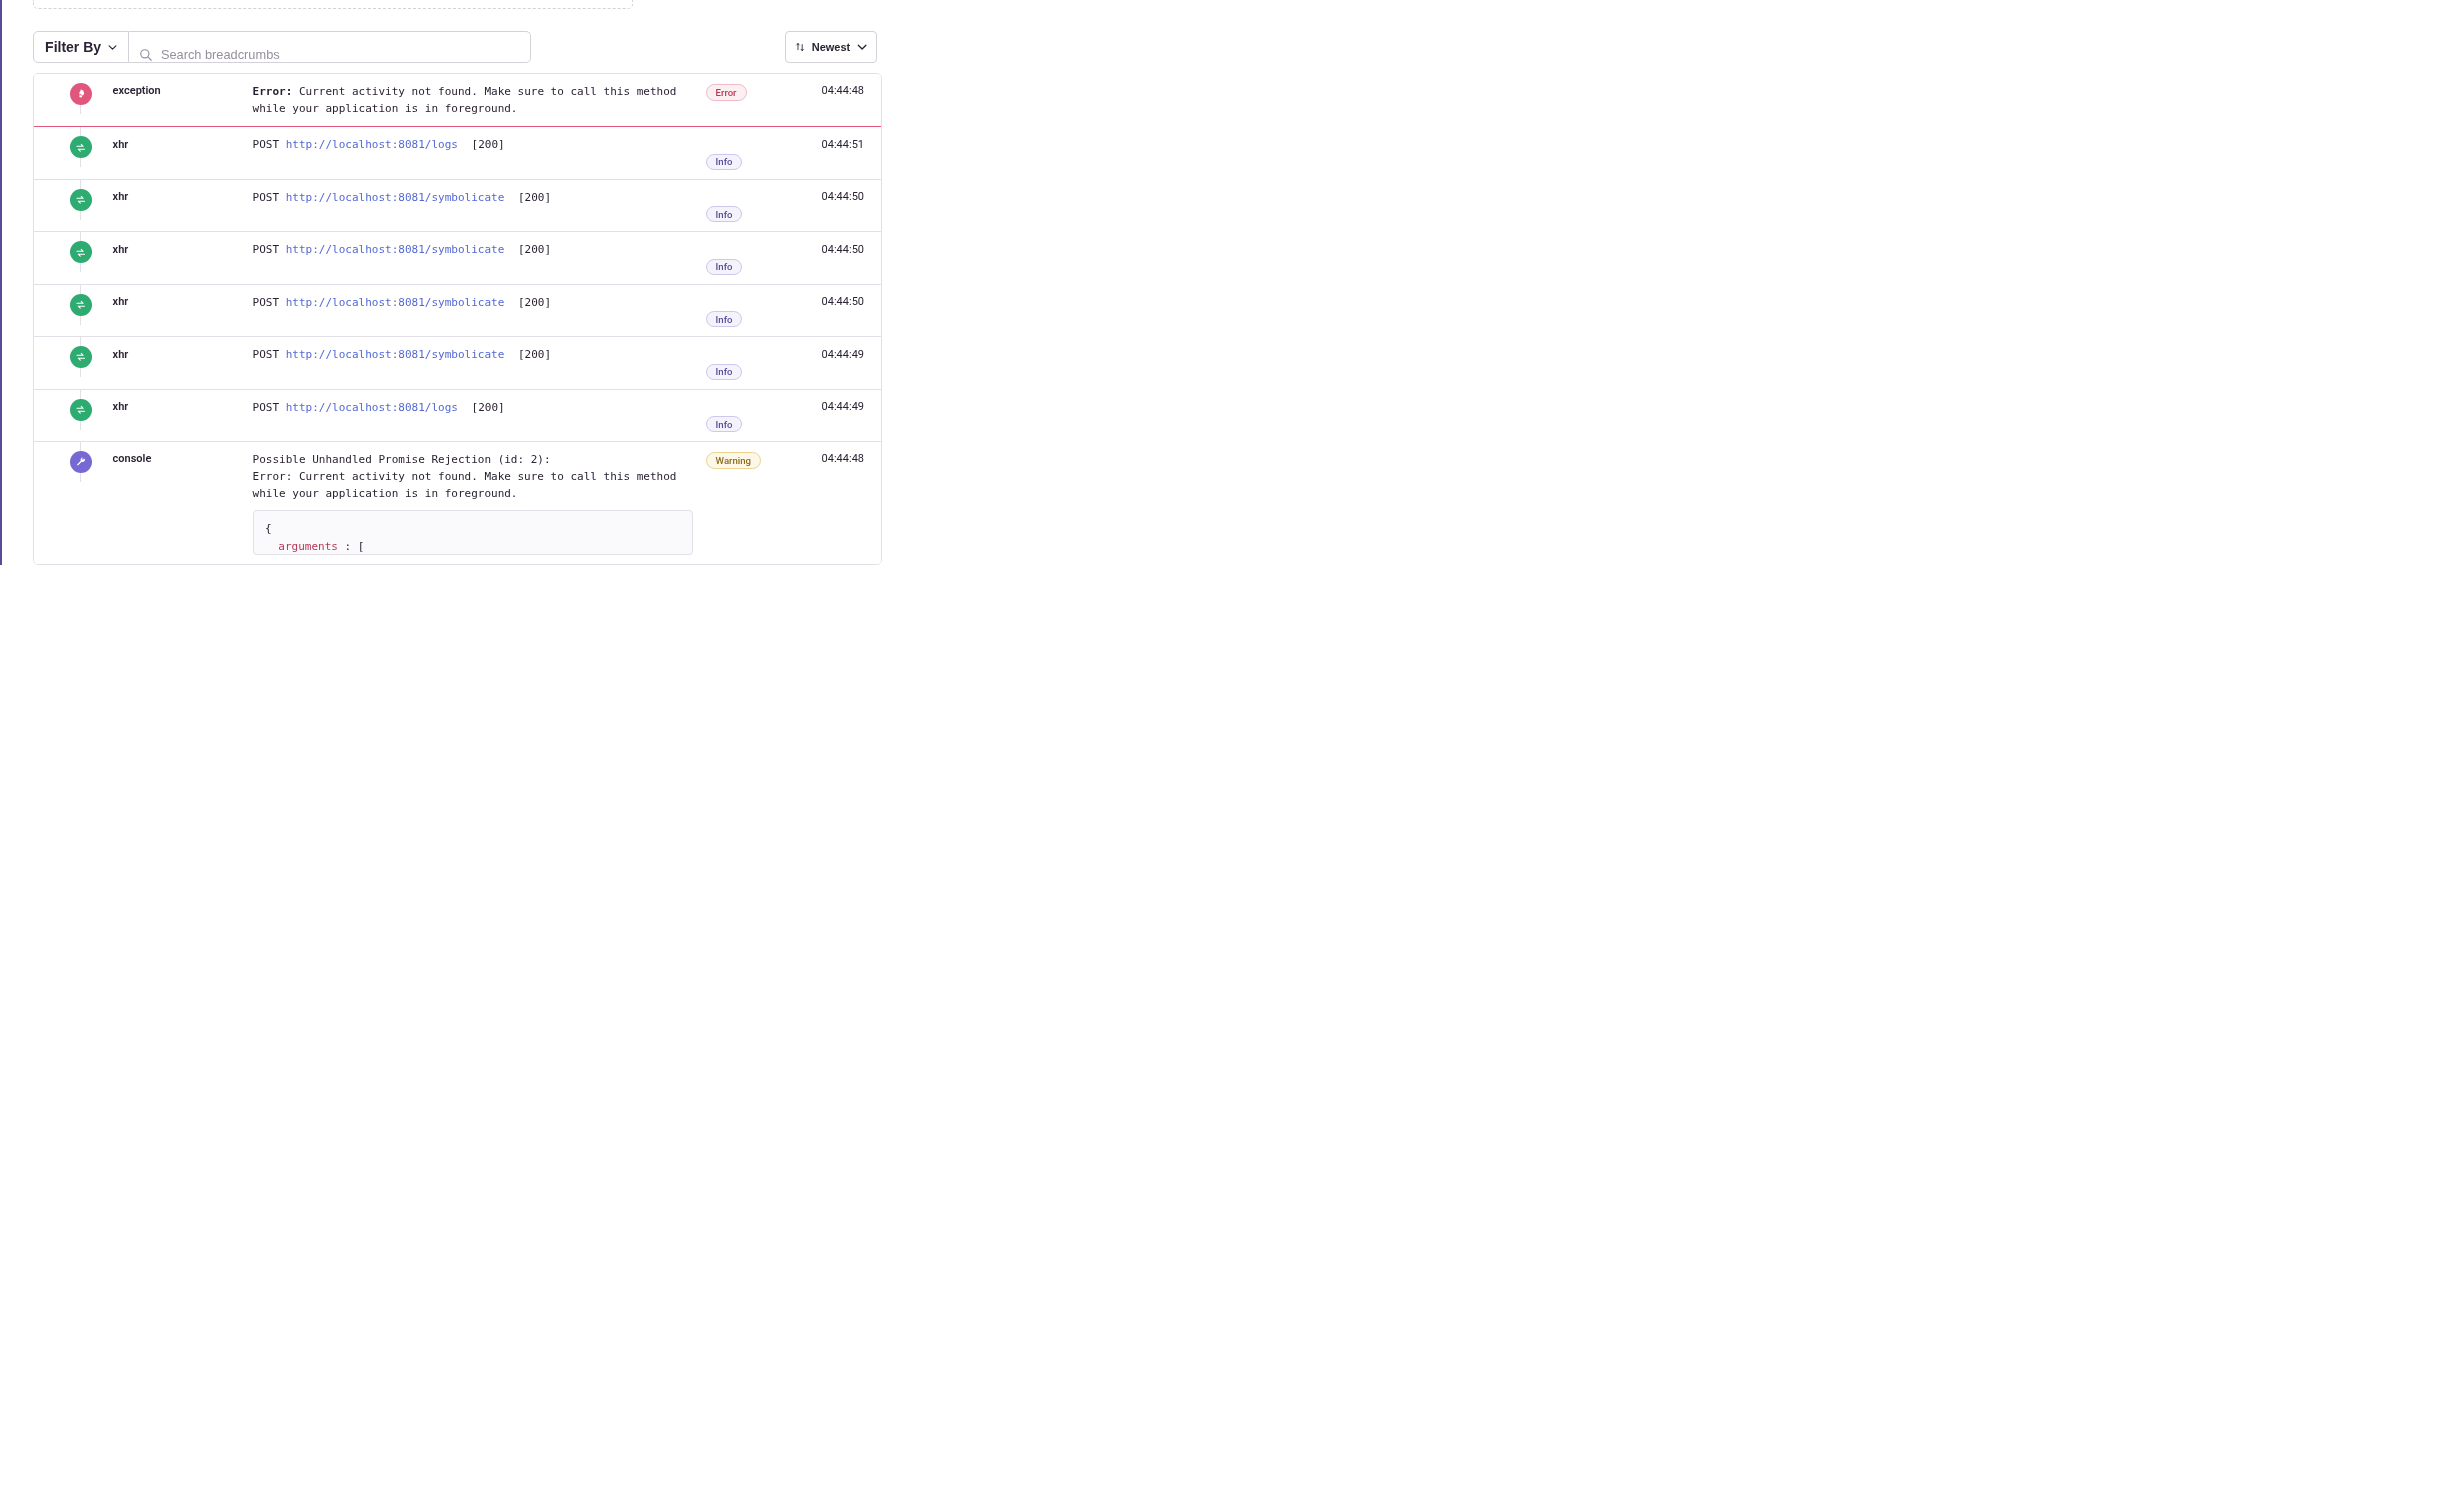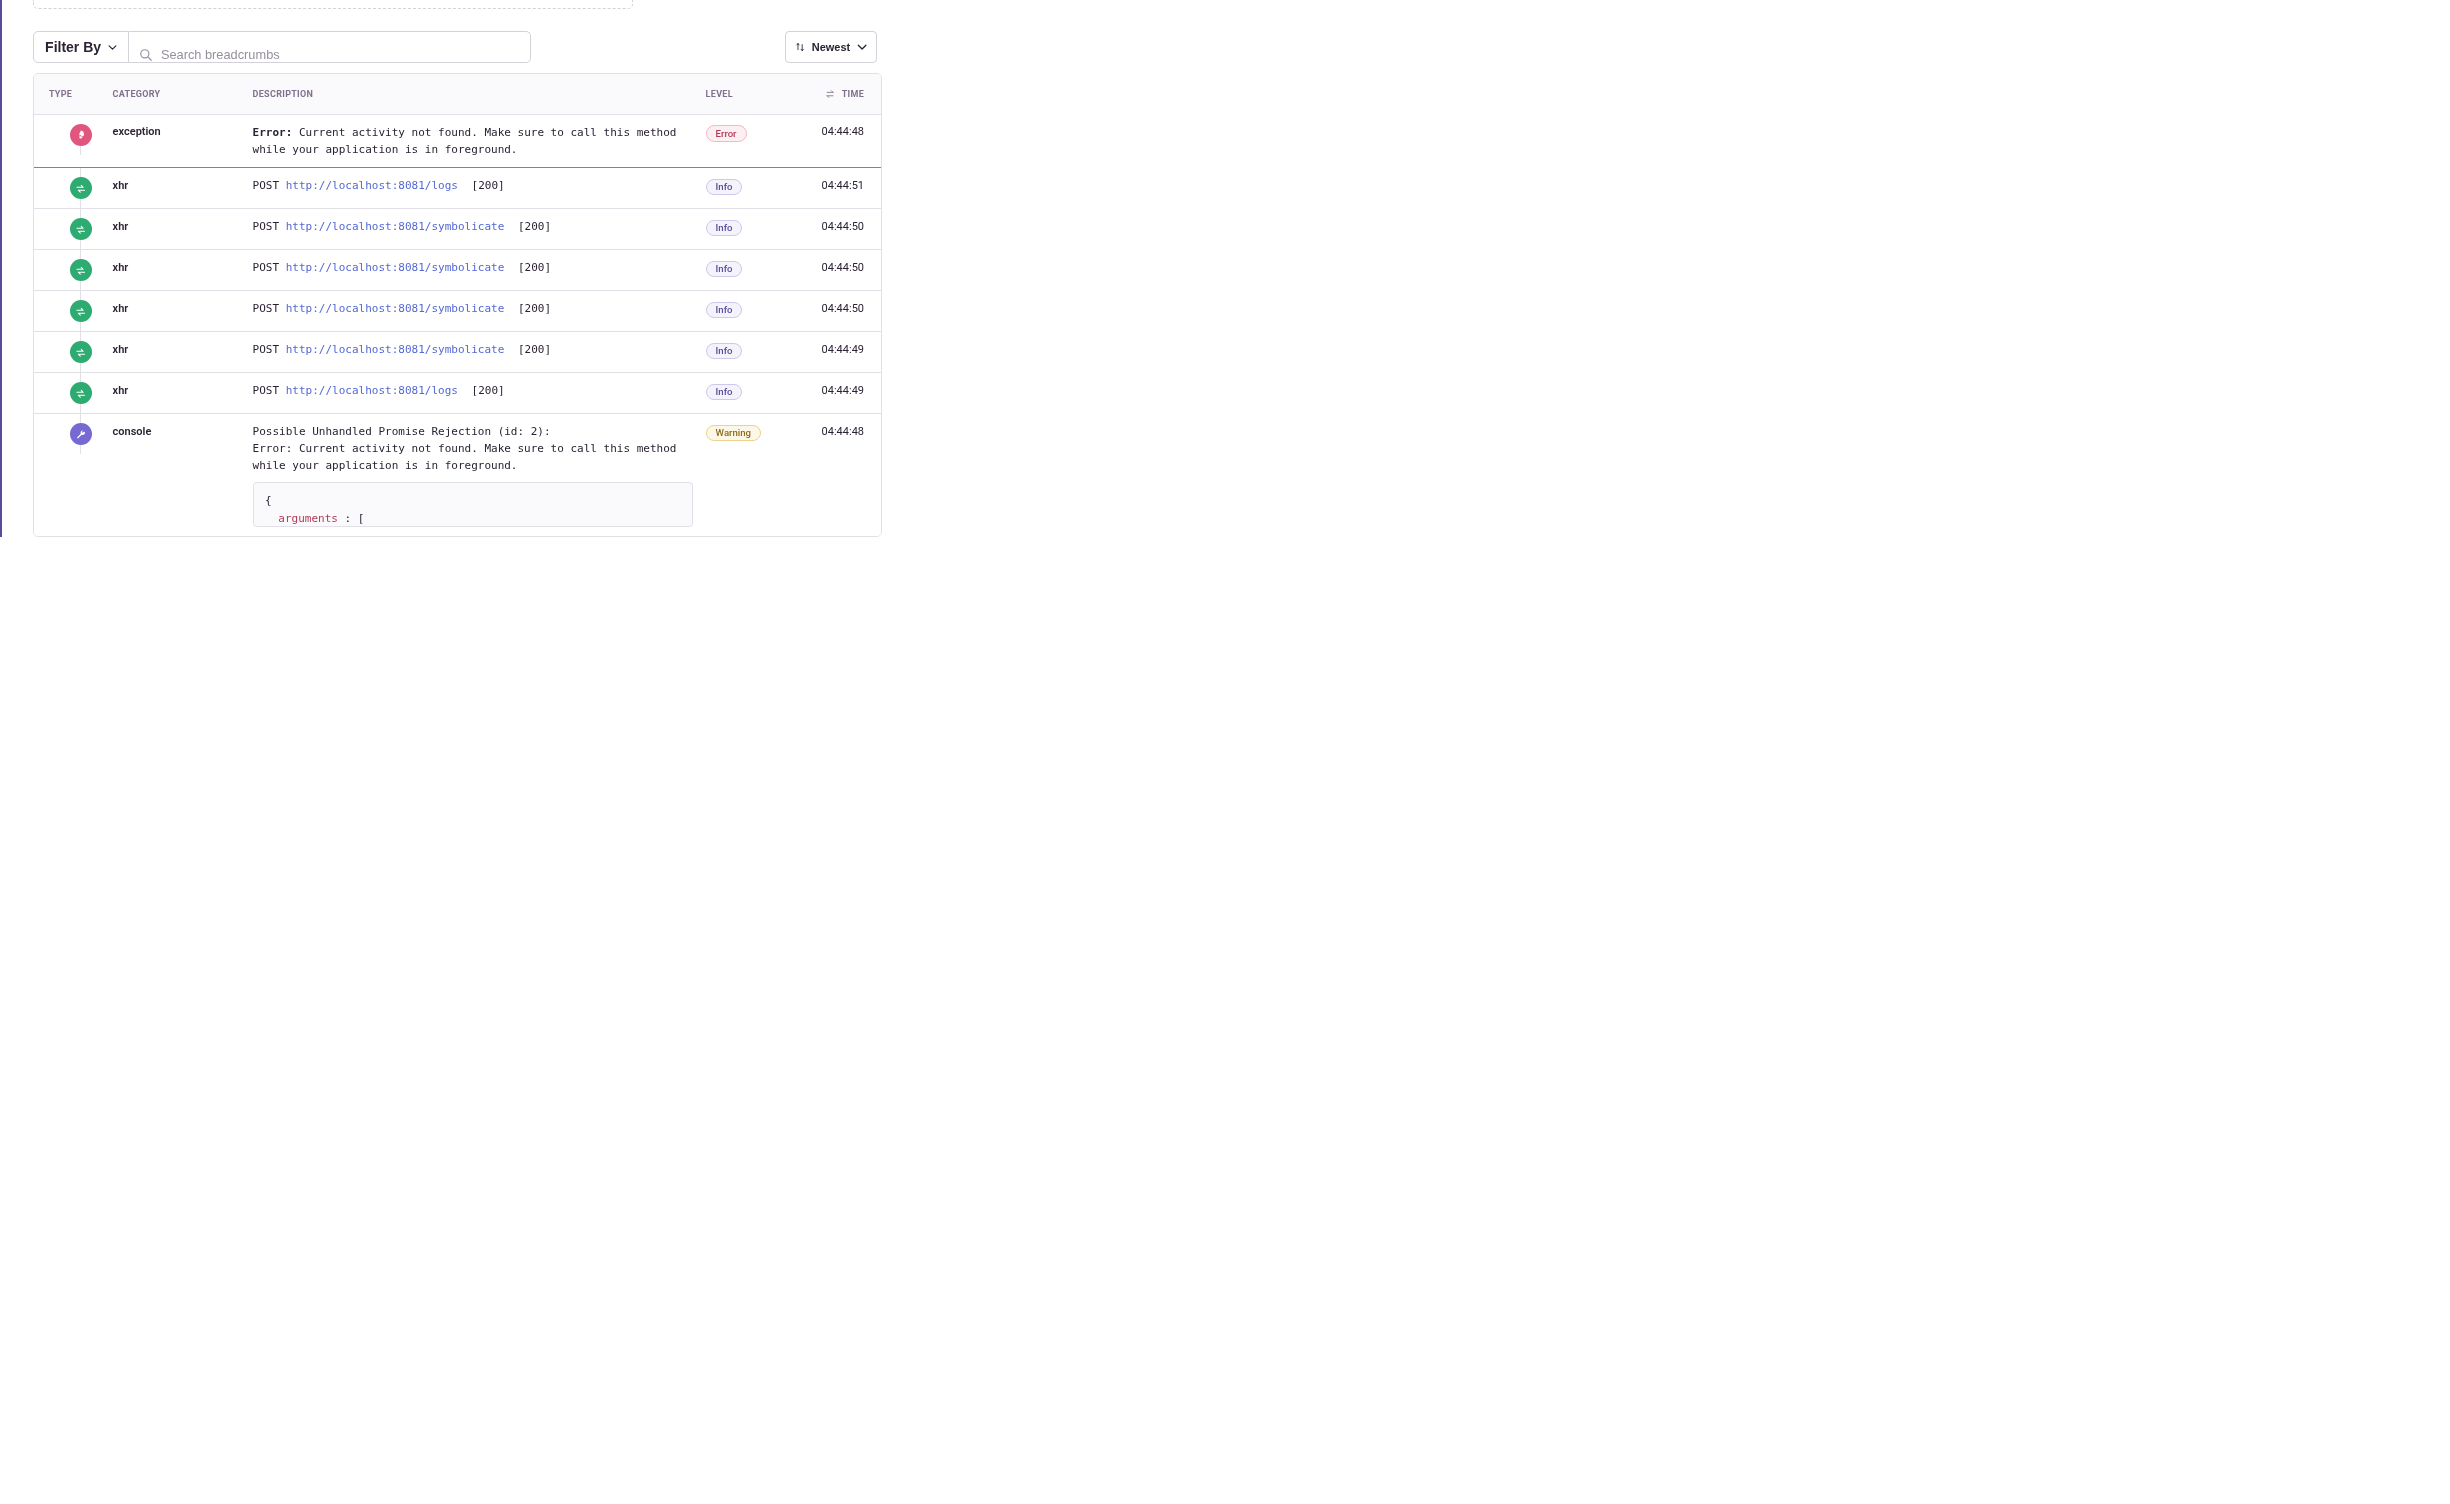--- a/index.html
+++ b/index.html
@@ -160,21 +160,21 @@
   .time-cell  { width: 77px; text-align: right; padding-right: 16.6px; color:#2b2233; font-size:11px; padding-top:1.3px;}
   .pill {
     display: inline-block;
     padding: 1.9px 9px 1.3px 9px;
     border-radius: 637px;
     font-size: 9.6px;
     font-weight: 500;
     border: 0.6px solid transparent;
   }
   .pill.error   { color:#b63959; background:#fceff2; border-color:#f1b8c6; }
-  .pill.info    { color:#5a4a9a; background:#f4f2fb; border-color:#cfc8ec; }
+  .pill.info    { color:#5a4a9a; background:#f4f2fb; border-color:#cfc8ec;margin-top:16px; }
   .pill.warning { color:#8a6d1c; background:#fdf7e7; border-color:#ecd28c; }
   .code-block {
     margin-top: 7.7px;
     padding: 9px 11.5px 2.6px 11.5px;
     background: #faf9fb;
     border: 0.6px solid #e2dfe6;
     border-radius: 3.8px;
     font-family: "SFMono-Regular", Menlo, Consolas, monospace;
     font-size: 11px;
     line-height: 1.6;
@@ -212,33 +212,20 @@
         <path d="M17 20V6M17 20l-3-3M17 20l3-3" fill="none" stroke="#2b2233" stroke-width="2" stroke-linecap="round" stroke-linejoin="round"></path>
       </svg>
       <span>Newest</span>
       <svg viewBox="0 0 16 16">
           <path d="M2 5l6 6 6-6" fill="none" stroke="#2b2233" stroke-width="2" stroke-linecap="round" stroke-linejoin="round"></path>
         </svg>
     </button>
   </div>
 
   <div class="table">
-    <div class="thead">
-      <div class="col-type">TYPE</div>
-      <div class="col-cat">CATEGORY</div>
-      <div class="col-desc">DESCRIPTION</div>
-      <div class="col-level">LEVEL</div>
-      <div class="col-time">
-        <svg viewBox="0 0 24 24">
-          <path d="M5 8h14M19 8l-4-4" fill="none" stroke="#80708f" stroke-width="2" stroke-linecap="round" stroke-linejoin="round"></path>
-          <path d="M19 16H5M5 16l4 4" fill="none" stroke="#80708f" stroke-width="2" stroke-linecap="round" stroke-linejoin="round"></path>
-        </svg>
-        <span>TIME</span>
-      </div>
-    </div>
 
     <div class="row error-row">
       <div class="type-cell first">
         <div class="type-icon error">
           <svg viewBox="0 0 24 24">
               <path d="M12 2c1 4-3 5-3 9a5 5 0 0010 0c0-3-2-4-2-7-2 2-3 0-5-2zM12 20a3 3 0 01-3-3c0-2 3-3 3-6 0 3 3 4 3 6a3 3 0 01-3 3z" fill="#fff"></path>
             </svg>
         </div>
       </div>
       <div class="cat-cell">exception</div>

